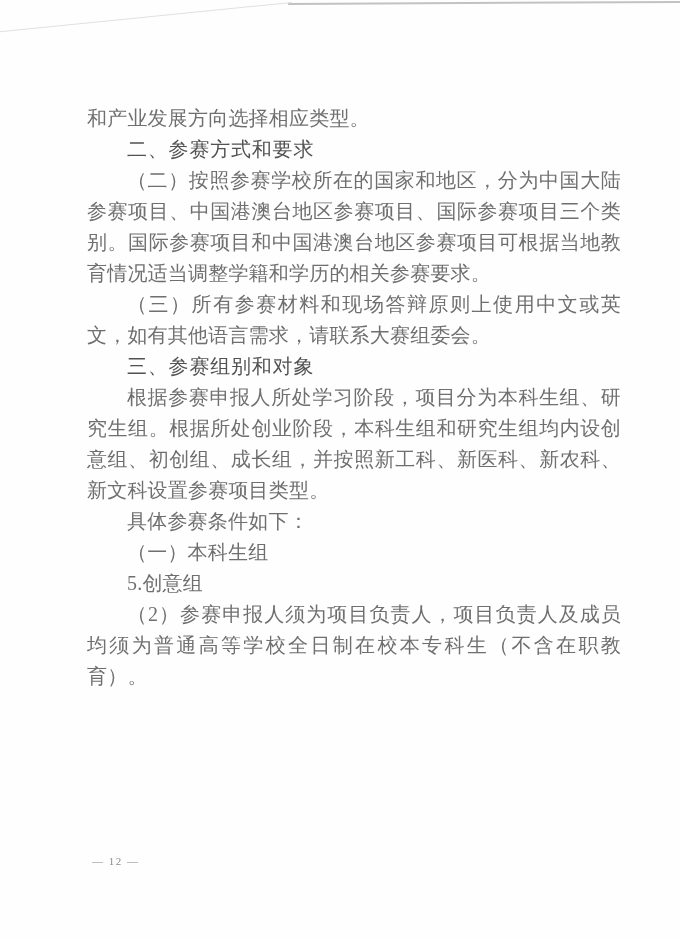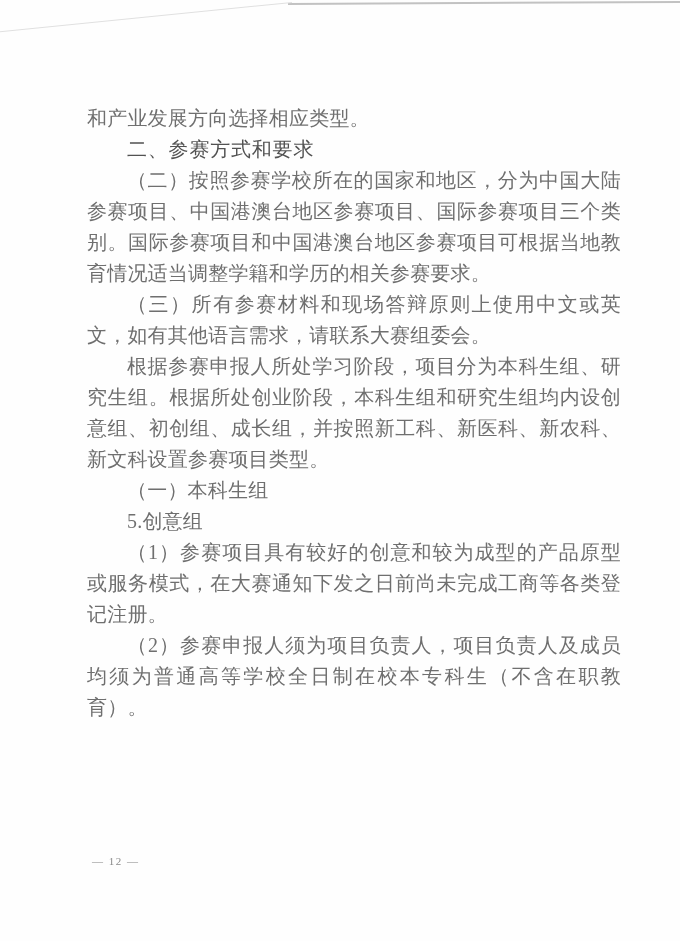--- a/index.html
+++ b/index.html
@@ -70,21 +70,22 @@
 <div class="page" style="background: rgb(254, 254, 254); padding-left: 25px;">
   <div class="scan-edge top"></div>
   <div class="scan-edge corner"></div>
   <div class="scan-edge right"></div>
 
   <div class="content">
       <div class="block body no-indent">和产业发展方向选择相应类型。</div>
       <div class="block heading">二、参赛方式和要求</div>
       <div class="block body">（二）按照参赛学校所在的国家和地区，分为中国大陆参赛项目、中国港澳台地区参赛项目、国际参赛项目三个类别。国际参赛项目和中国港澳台地区参赛项目可根据当地教育情况适当调整学籍和学历的相关参赛要求。</div>
       <div class="block body">（三）所有参赛材料和现场答辩原则上使用中文或英文，如有其他语言需求，请联系大赛组委会。</div>
+      <div class="block heading">三、参赛组别和对象</div>
       <div class="block body">根据参赛申报人所处学习阶段，项目分为本科生组、研究生组。根据所处创业阶段，本科生组和研究生组均内设创意组、初创组、成长组，并按照新工科、新医科、新农科、新文科设置参赛项目类型。</div>
+      <div class="block body">具体参赛条件如下：</div>
       <div class="block body">（一）本科生组</div>
       <div class="block body">5.创意组</div>
-      <div class="block body">（1）参赛项目具有较好的创意和较为成型的产品原型或服务模式，在大赛通知下发之日前尚未完成工商等各类登记注册。</div>
       <div class="block body">（2）参赛申报人须为项目负责人，项目负责人及成员均须为普通高等学校全日制在校本专科生（不含在职教育）。</div>
     </div>
 
   <div class="pagenum">— 12 —</div>
 </div>
 
 </body></html>

